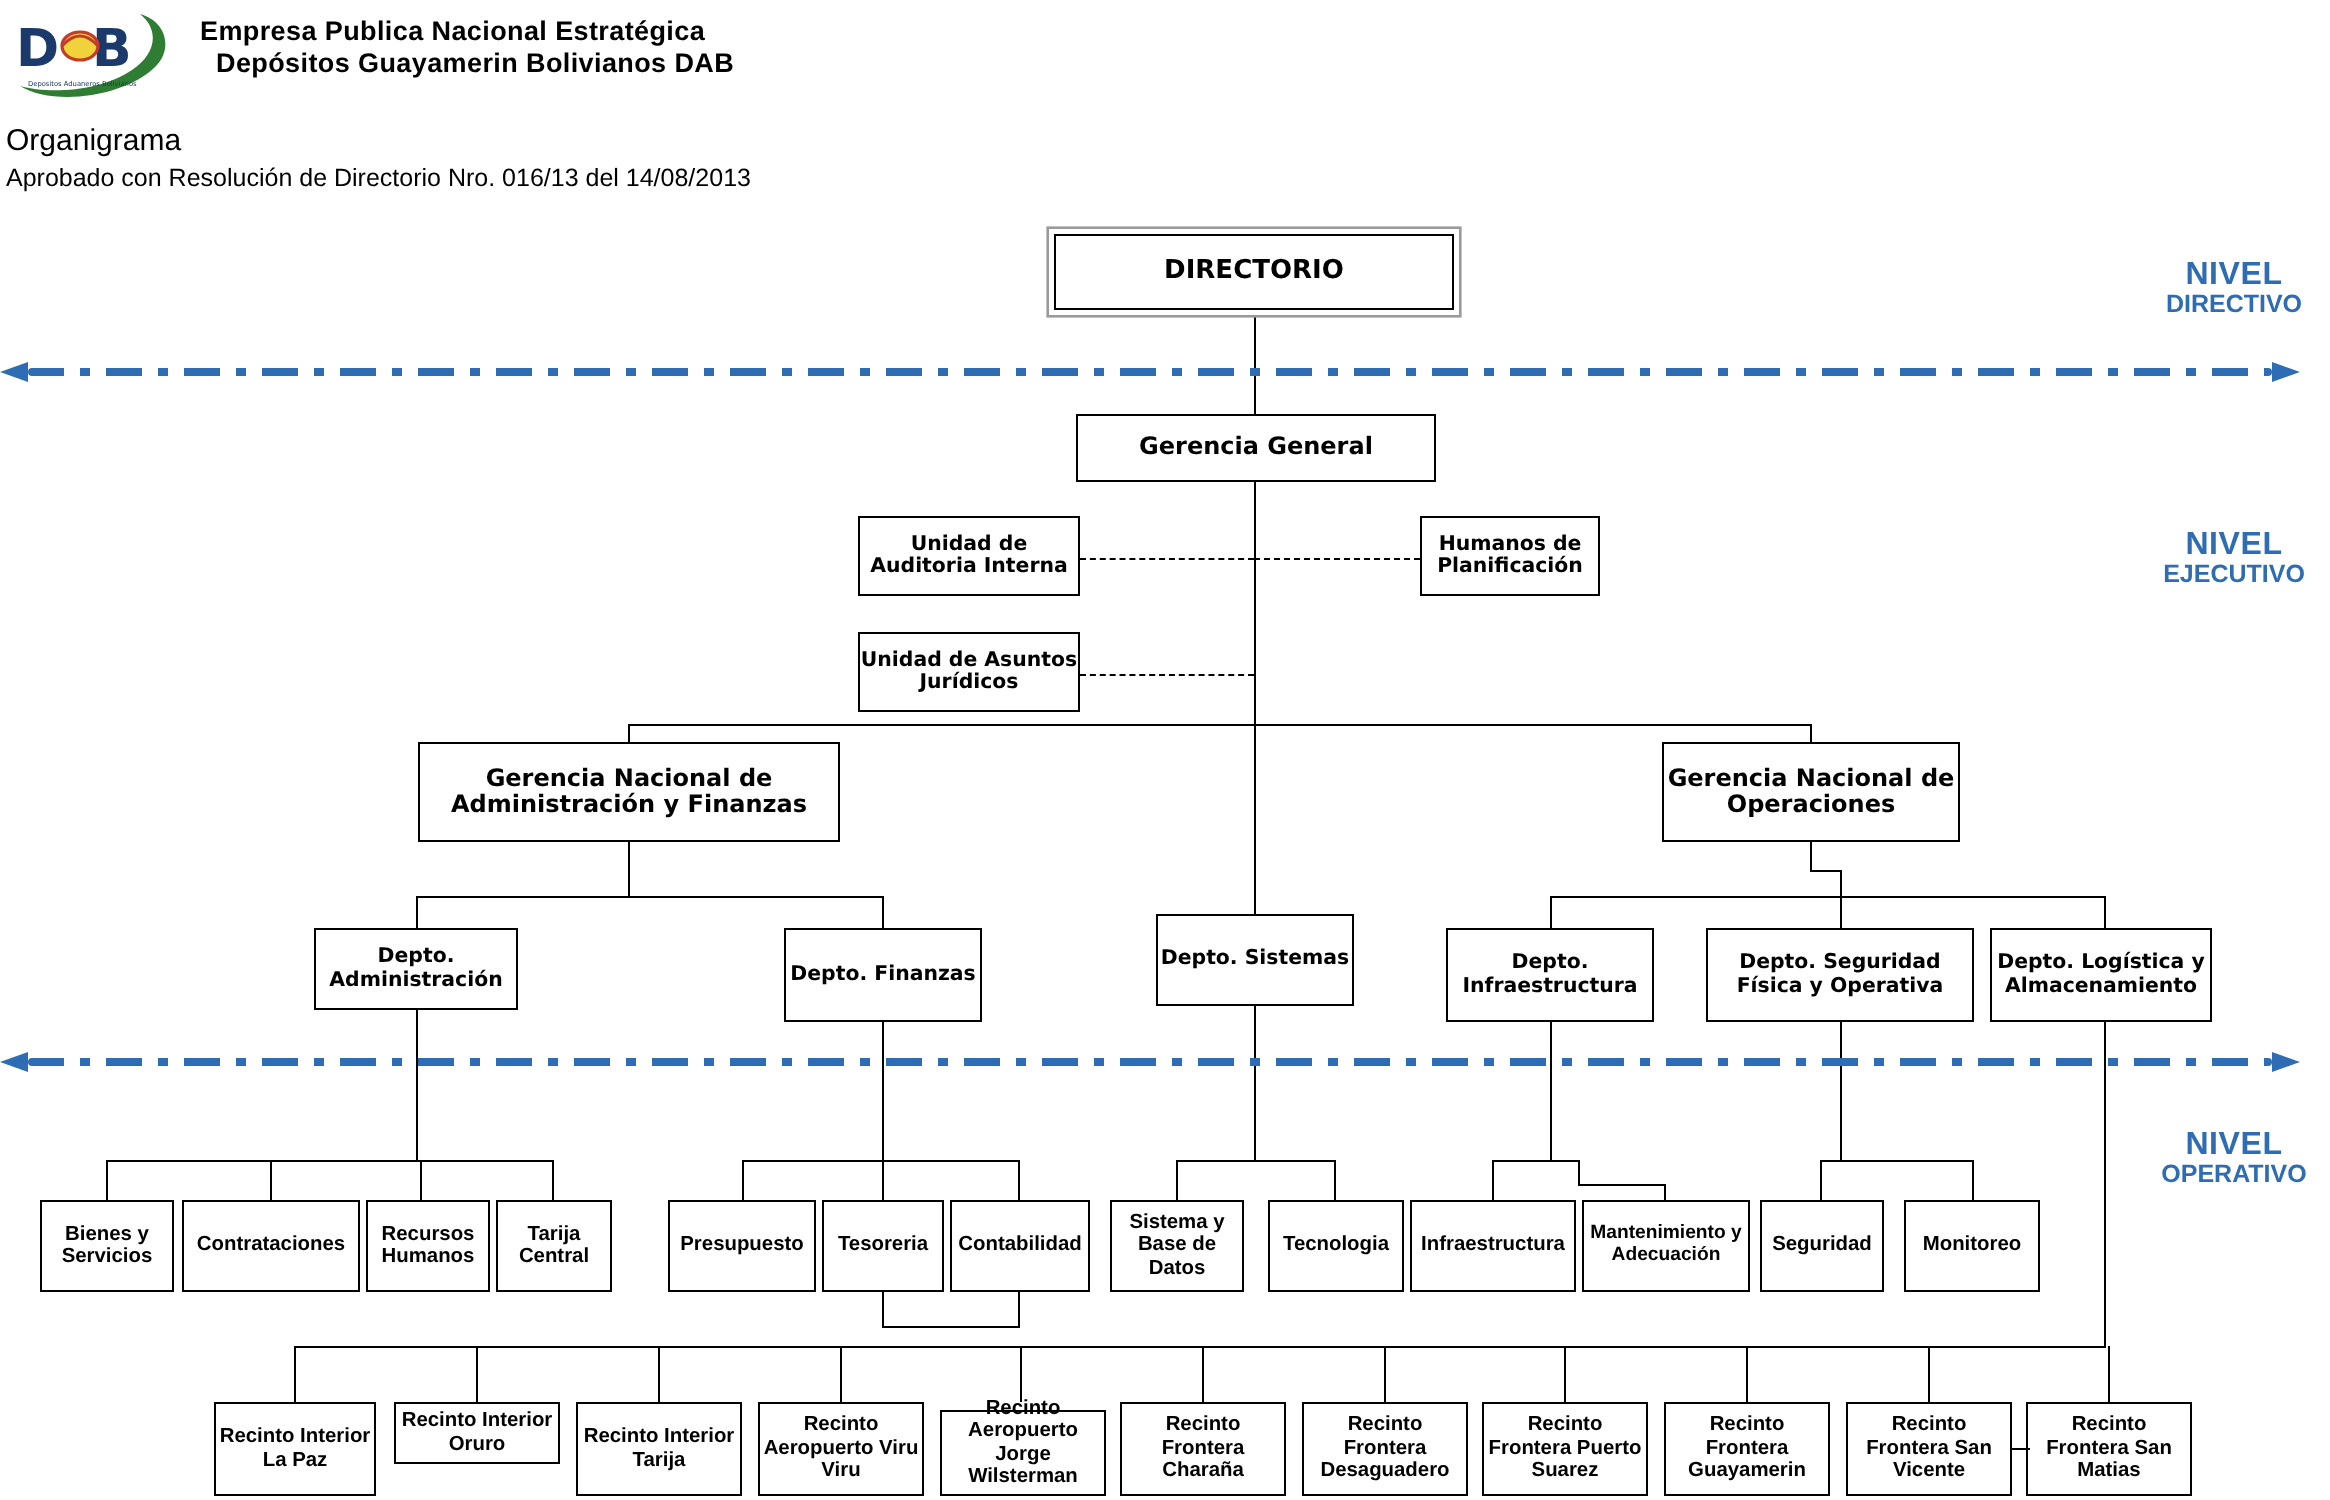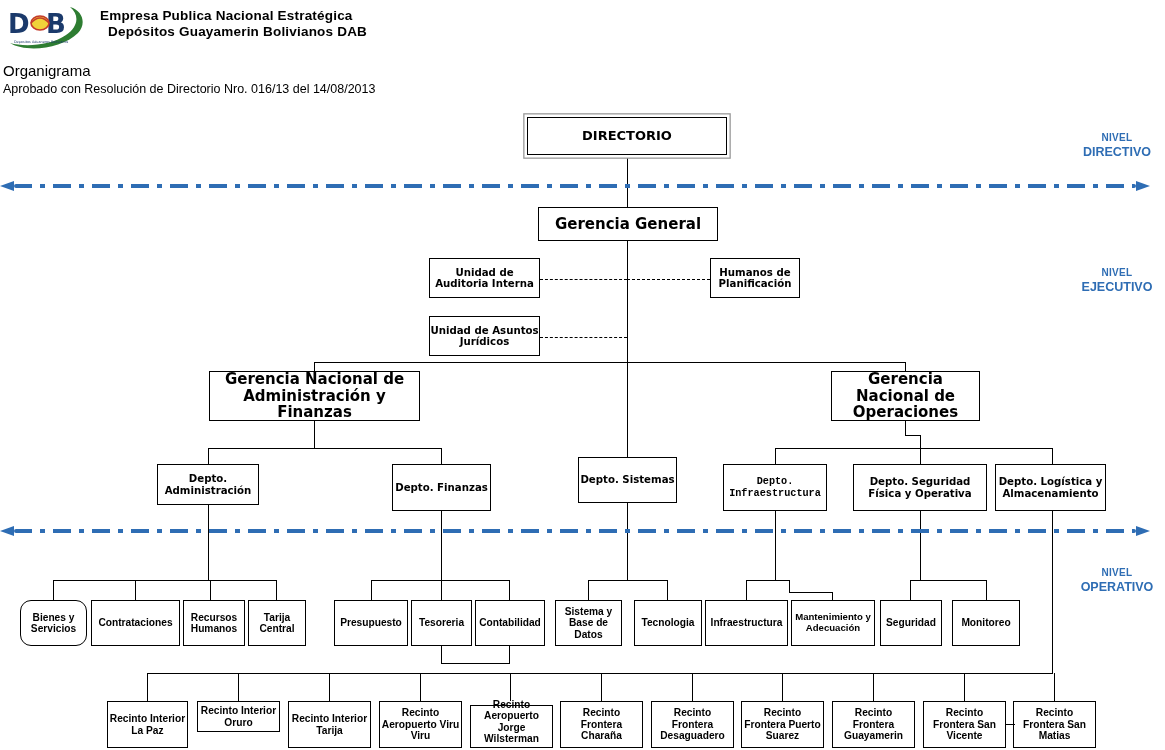--- a/index.html
+++ b/index.html
@@ -24,38 +24,38 @@
   .hdr-line1{top:8px;}
   .hdr-line2{top:24px;left:108px;}
   .doc-title{position:absolute;left:3px;top:62px;font-size:15px;}
   .doc-sub{position:absolute;left:3px;top:82px;font-size:12.5px;}
 
   
   .nivel{
     position:absolute;text-align:center;color:#2E6DB4;
     font-weight:bold;font-size:12.5px;line-height:15px;width:90px;
   }
-  .nivel .small{font-size:10px;letter-spacing:.3px;}
+  .nivel .small{font-size:16px;letter-spacing:.3px;}
 
   
   .box{
     position:absolute;box-sizing:border-box;
     border:1.3px solid #000;background:#fff;
     display:flex;align-items:center;justify-content:center;
     text-align:center;font-weight:bold;
     line-height:1.12;
     z-index:5;
   }
   .box.rounded{font-family:"DejaVu Sans", sans-serif;font-weight:bold;}
   .box.dbl{
     border:1.3px solid #000;
     box-shadow:0 0 0 2.5px #fff, 0 0 0 3.8px #9a9a9a;
   }
   .t17{font-size:13px;}
-  .t15{font-size:15px;}
+  .t15{font-size:12px;}
   .t11{font-size:10.2px;}
   .t10{font-size:9.6px;}
   .overflow-txt{align-items:flex-start;padding-top:1px;overflow:visible;}
 
   
   .ln{position:absolute;background:#000;z-index:1;}
   .vl{width:1.3px;}
   .hl{height:1.3px;}
 
   
@@ -213,31 +213,31 @@
 
   <div class="box rounded t11" style="left:157px;top:464px;width:102px;height:41px;">
     <span>Depto. Administración</span>
   </div>
   <div class="box rounded t11" style="left:392px;top:464px;width:99px;height:47px;">
     <span>Depto. Finanzas</span>
   </div>
   <div class="box rounded t11" style="left:578px;top:457px;width:99px;height:46px;">
     <span>Depto. Sistemas</span>
   </div>
-  <div class="box rounded t11" style="left:723px;top:464px;width:104px;height:47px;font-family:Liberation Mono, monospace;">
+  <div class="box rounded t11" style="left:723px;top:464px;width:104px;height:47px;">
     <span>Depto. Infraestructura</span>
   </div>
   <div class="box rounded t11" style="left:995px;top:464px;width:111px;height:47px;">
     <span>Depto. Logística y Almacenamiento</span>
   </div>
   <div class="box rounded t11" style="left:853px;top:464px;width:134px;height:47px;">
     <span>Depto. Seguridad Física y Operativa</span>
   </div>
 
-  <div class="box t11" style="left:20px;top:600px;width:67px;height:46px;border-radius:11px;">
+  <div class="box t11" style="left:20px;top:600px;width:67px;height:46px;">
     <span>Bienes y Servicios</span>
   </div>
   <div class="box t11" style="left:91px;top:600px;width:89px;height:46px;">
     <span>Contrataciones</span>
   </div>
   <div class="box t11" style="left:183px;top:600px;width:62px;height:46px;">
     <span>Recursos Humanos</span>
   </div>
   <div class="box t11" style="left:248px;top:600px;width:58px;height:46px;">
     <span>Tarija Central</span>

